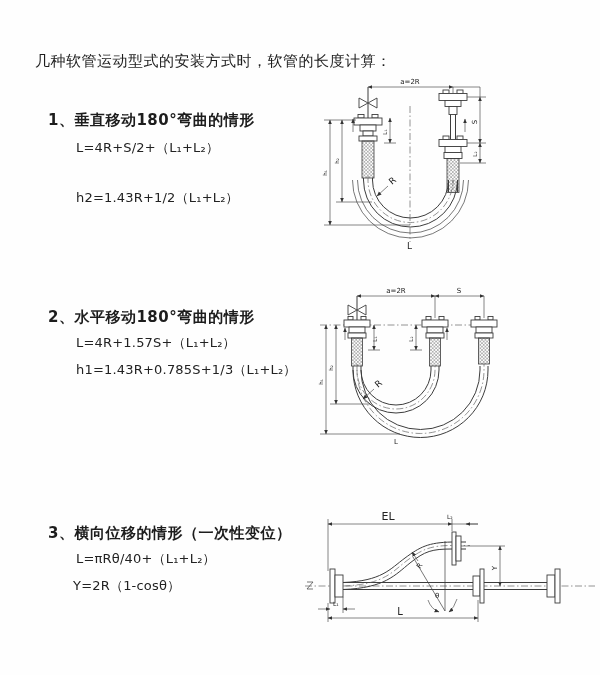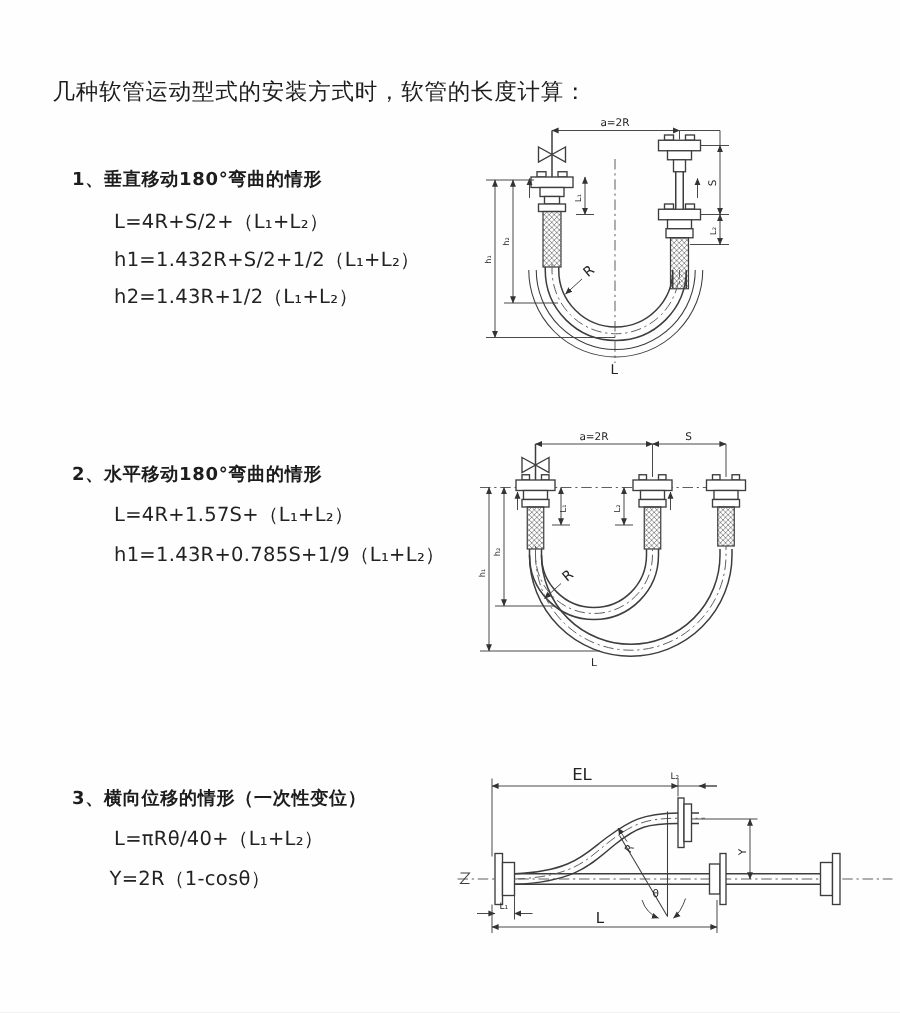--- a/index.html
+++ b/index.html
@@ -1,20 +1,20 @@
 <!DOCTYPE html>
 <html><head>
 <meta charset="utf-8">
 <style>
   html,body{margin:0;padding:0;background:#e8e8e8;}
   .page{position:relative;width:600px;height:675px;background:#fefefe;overflow:hidden;
         font-family:"DejaVu Sans",sans-serif;color:#1d1d1d;}
   .doc-title{position:absolute;left:35px;top:21px;font-size:15px;font-weight:normal;
              letter-spacing:.5px;white-space:nowrap;margin-top:31px;}
-  .sec-heading{position:absolute;font-size:12px;font-weight:bold;letter-spacing:.5px;white-space:nowrap;}
+  .sec-heading{position:absolute;font-size:15px;font-weight:bold;letter-spacing:.5px;white-space:nowrap;}
   .formula{position:absolute;font-size:13px;letter-spacing:.2px;color:#222;white-space:nowrap;}
   svg.diag{position:absolute;}
   .ol{stroke:#3d3d3d;stroke-width:1;fill:none;}
   .tn{stroke:#3d3d3d;stroke-width:.7;fill:none;}
   .dl{stroke:#444;stroke-width:.65;fill:none;}
   .cl{stroke:#5a5a5a;stroke-width:.65;fill:none;stroke-dasharray:7 2.5 1.5 2.5;}
   .ft{fill:#fff;stroke:#3d3d3d;stroke-width:.9;}
   .tl{font-family:"DejaVu Sans",sans-serif;fill:#222;font-size:7px;}
   .t55{font-size:5.5px;} .t6{font-size:6px;} .t9{font-size:9px;} .t10{font-size:10px;} .t11{font-size:11px;}
 </style>
@@ -31,26 +31,25 @@
       <pattern id="hx" width="3.4" height="3.4" patternUnits="userSpaceOnUse">
         <path d="M0,3.4 L3.4,0 M0,0 L3.4,3.4" stroke="#777" stroke-width="0.5" fill="none"></path>
       </pattern>
     </defs>
   </svg>
 
   <div class="doc-title">几种软管运动型式的安装方式时，软管的长度计算：</div>
 
   <div class="sec-heading" style="left:48px;top:111px">1、垂直移动180°弯曲的情形</div>
   <div class="formula" style="left:76px;top:139px">L=4R+S/2+（L₁+L₂）</div>
-  <div class="formula" style="left:76px;top:164px">h1=1.432R+S/2+1/2（L₁+L₂）</div>
   <div class="formula" style="left:76px;top:189px">h2=1.43R+1/2（L₁+L₂）</div>
 
   <div class="sec-heading" style="left:48px;top:308px">2、水平移动180°弯曲的情形</div>
   <div class="formula" style="left:76px;top:334px">L=4R+1.57S+（L₁+L₂）</div>
-  <div class="formula" style="left:76px;top:361px">h1=1.43R+0.785S+1/9（L₁+L₂）</div>
+  <div class="formula" style="left:76px;top:361px">h1=1.43R+0.785S+1/3（L₁+L₂）</div>
 
   <div class="sec-heading" style="left:48px;top:524px">3、横向位移的情形（一次性变位）</div>
   <div class="formula" style="left:76px;top:550px">L=πRθ/40+（L₁+L₂）</div>
   <div class="formula" style="left:73px;top:577px">Y=2R（1-cosθ）</div>
 
   <svg class="diag" style="left:310px;top:70px" width="284" height="192" viewBox="0 0 284 192">
 
     <line class="cl" x1="100" y1="36" x2="100" y2="172"></line>
 
     <g>

